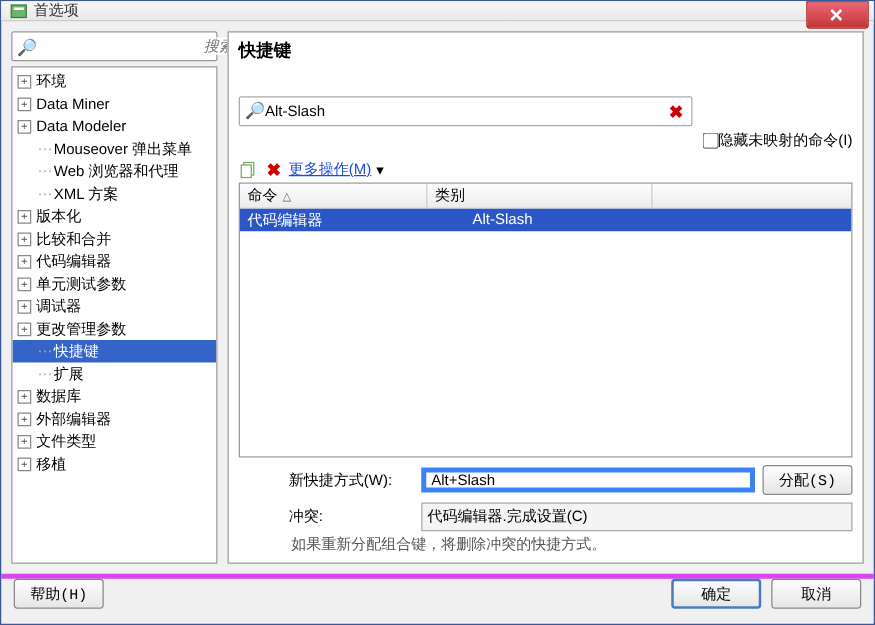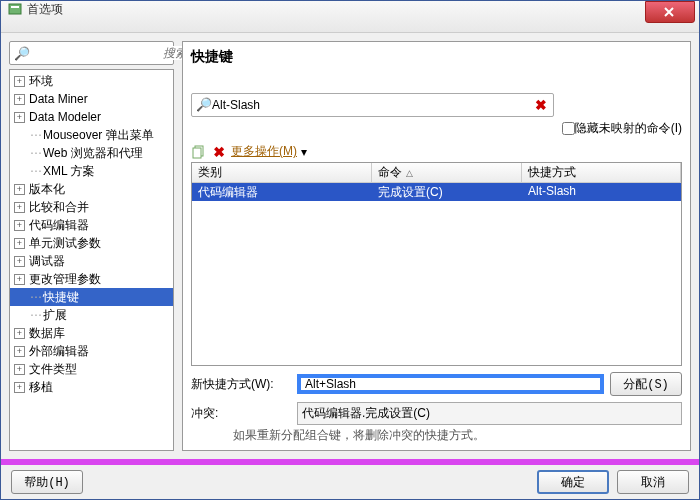--- a/index.html
+++ b/index.html
@@ -1,18 +1,18 @@
 <!DOCTYPE html>
 <html><head>
 <meta charset="utf-8">
 <style>
 * { box-sizing: border-box; margin: 0; padding: 0; font-family: "Microsoft YaHei", "SimSun", Arial, sans-serif; font-size: 12px; }
 body { background: #fff; }
 .window { width: 700px; height: 500px; border: 1px solid #3b5998; position: relative; background: #f0f0f0; display: flex; flex-direction: column; }
-.titlebar { height: 32px; background: linear-gradient(#f8f8f8, #e8e8e8); display: flex; padding: 0 0 0 6px; border-bottom: 1px solid #ccc; }
+.titlebar { height: 16px; background: linear-gradient(#f8f8f8, #e8e8e8); display: flex; align-items: center; padding: 0 0 0 6px; border-bottom: 1px solid #ccc; }
 .titlebar .icon { width: 16px; height: 16px; margin-right: 4px; }
 .titlebar-title { flex: 1; color: #333; }
 .win-btns { display: flex; height: 100%; }
 .win-btn { width: 40px; height: 22px; display: flex; align-items: center; justify-content: center; border-left: 1px solid rgba(0,0,0,0.1); }
 .close-btn { background: linear-gradient(#e67, #c13535); color: #fff; font-weight: bold; width: 50px; border-radius: 0 0 3px 3px; margin-right: 4px; border: 1px solid #a02020; }
 .body { flex: 1; display: flex; padding: 8px; gap: 8px; overflow: hidden; }
 .left { width: 165px; display: flex; flex-direction: column; }
 .search-box { height: 24px; border: 1px solid #999; background: #fff; display: flex; align-items: center; padding: 0 4px; border-radius: 2px; }
 .search-box input { border: none; outline: none; flex: 1; font-style: italic; color: #888; text-align: right; }
 .tree { flex: 1; border: 1px solid #999; background: #fff; margin-top: 4px; overflow: auto; padding: 2px 0; }
@@ -24,37 +24,37 @@
 .right { flex: 1; display: flex; flex-direction: column; border: 1px solid #999; background: #fff; padding: 6px 8px; overflow: hidden; }
 .panel-title { font-size: 14px; font-weight: bold; margin-bottom: 6px; }
 .filter-row { display: flex; align-items: center; gap: 8px; margin-bottom: 6px; }
 .filter-box { flex: 1; border: 1px solid #aaa; height: 24px; display: flex; align-items: center; padding: 0 4px; border-radius: 2px; }
 .filter-box input { flex: 1; border: none; outline: none; }
 .clear-x { color: #c00; font-weight: bold; font-size: 14px; cursor: pointer; padding: 0 2px; }
 .chk-row { display: flex; align-items: center; margin-top: 48px; }
 .cmds-row { display: flex; align-items: center; margin-bottom: 2px; }
 .cmds-row .lbl { flex: 1; }
 .cmds-row .actions { display: flex; align-items: center; gap: 4px; }
-.more-link { color: #a16207; text-decoration: underline; cursor: pointer; }
+.more-link { color: #1d4ed8; text-decoration: underline; cursor: pointer; }
 .table { flex: 1; border: 1px solid #999; overflow: hidden; display: flex; flex-direction: column; }
 .thead { display: flex; background: linear-gradient(#fdfdfd, #ececec); border-bottom: 1px solid #ccc; height: 20px; }
 .th { border-right: 1px solid #ccc; padding: 2px 6px; display: flex; align-items: center; gap: 4px; }
 .tbody { flex: 1; background: #fff; }
 .trow { display: flex; height: 18px; }
 .trow.selected { background: #2a56c6; color: #fff; }
 .td { padding: 1px 6px; overflow: hidden; white-space: nowrap; }
 .c1 { width: 180px; }
 .c2 { width: 150px; }
 .c3 { flex: 1; }
-.form-row { display: flex; align-items: center; margin-top: 6px; gap: 6px; }
+.form-row { display: flex; align-items: center; margin-top: 6px; gap: 6px; margin-left: 40px; }
 .form-row .flabel { width: 100px; }
 .form-row input.txt { flex: 1; border: 4px solid #3b82f6; height: 20px; padding: 0 4px; }
 .form-row .rofield { flex: 1; border: 1px solid #aaa; height: 23px; padding: 0 4px; background: #f4f4f4; display: flex; align-items: center; }
 .hint { color: #555; margin-left: 42px; margin-top: 2px; }
-.footer { height: 40px; border-top: 6px solid #d946ef; display: flex; align-items: center; padding: 0 10px; }
+.footer { height: 40px; border-top: 4px solid #d946ef; display: flex; padding: 0 10px; }
 .btn { min-width: 72px; height: 24px; border: 1px solid #888; background: linear-gradient(#fdfdfd, #e6e6e6); border-radius: 3px; cursor: pointer; padding: 0 10px; font-family: Liberation Mono, monospace; }
 .btn.primary { border: 2px solid #4a7ac0; }
 .spacer { flex: 1; }
 .sort-arrow { font-size: 9px; color: #666; }
 .small-icon { width: 16px; height: 16px; display: inline-flex; align-items: center; justify-content: center; }
 .binoc { font-size: 13px; }
 .copy-ico { color: #6a4; }
 .del-ico { color: #c00; font-size: 14px; font-weight: bold; }
 </style>
 </head>
@@ -181,35 +181,31 @@
                 <rect x="1" y="3" width="8" height="10" fill="#fff" stroke="#7a6"></rect>
               </svg>
           </span>
           <span class="small-icon del-ico">✖</span>
           <span class="more-link">更多操作(M)</span>
           <span>▾</span>
         </div>
       </div>
       <div class="table">
         <div class="thead">
-          <div class="th c1">
-              <span>类别</span>
-            </div>
           <div class="th c2">
               <span>命令</span> 
               <span class="sort-arrow">△</span>
             </div>
-          <div class="th c3">
-              <span>快捷方式</span>
+          <div class="th c1">
+              <span>类别</span>
             </div>
         </div>
         <div class="tbody" id="tbody">
             <div class="trow selected">
               <div class="td c1">代码编辑器</div>
-              <div class="td c2">完成设置(C)</div>
               <div class="td c3">Alt-Slash</div>
             </div>
           </div>
       </div>
 
       <div class="form-row">
         <span class="flabel">新快捷方式(W):</span>
         <input class="txt" type="text" value="Alt+Slash" style="">
         <button class="btn">分配(S)</button>
       </div>

